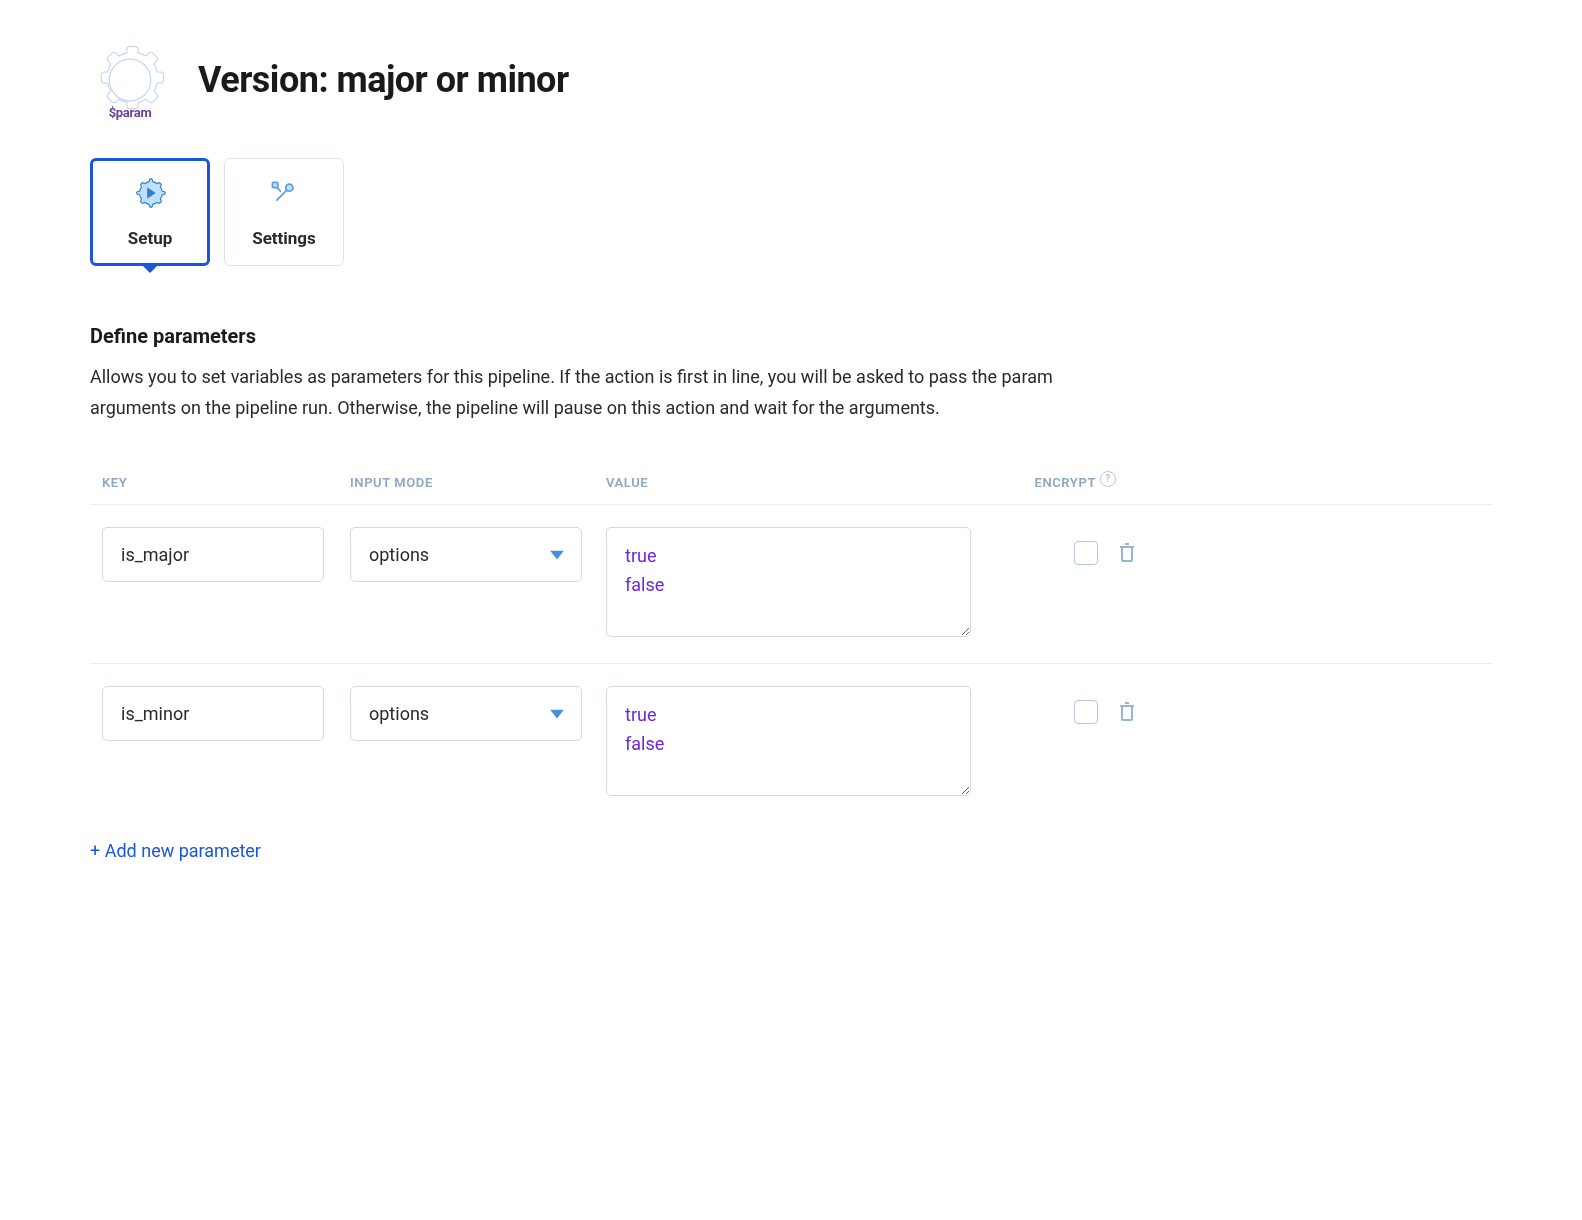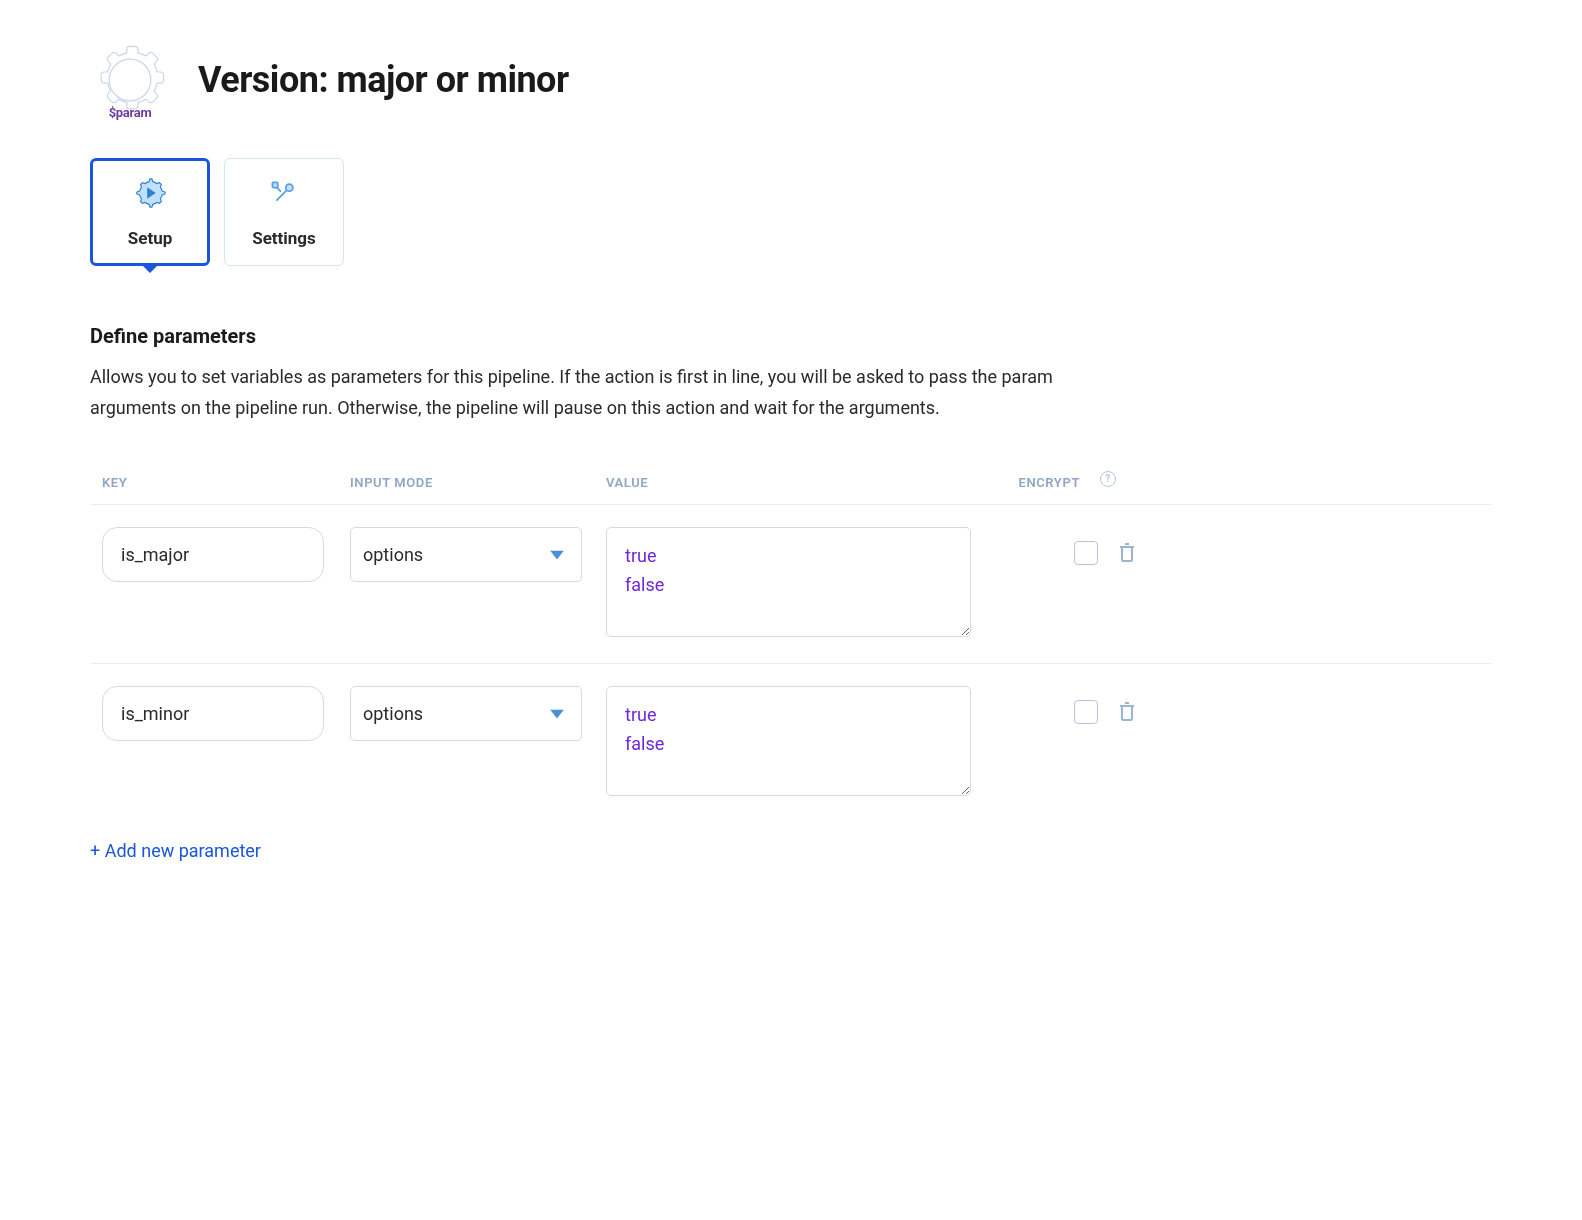--- a/index.html
+++ b/index.html
@@ -109,21 +109,21 @@
     .th {
       font-size: 13px;
       font-weight: 600;
       letter-spacing: 0.6px;
       color: #8fa7c4;
       text-transform: uppercase;
     }
     .th.encrypt {
       display: flex;
       align-items: center;
-      gap: 20px;
+      gap: 4px;
       justify-content: flex-end;
     }
     .help-circle {
       width: 16px;
       height: 16px;
       border: 1.5px solid #b4c7dc;
       border-radius: 50%;
       display: inline-flex;
       align-items: center;
       justify-content: center;
@@ -136,37 +136,37 @@
       grid-template-columns: 248px 256px 400px 110px 50px;
       padding: 22px 0 22px 12px;
       border-bottom: 1px solid #e6eef7;
       align-items: flex-start;
     }
     .row:last-of-type { border-bottom: none; }
     .input-text {
       width: 222px;
       height: 55px;
       border: 1px solid #d0dbe8;
-      border-radius: 15px;
+      border-radius: 5px;
       padding: 16px 18px;
       font-size: 18px;
       color: #2a2a2a;
       font-family: inherit;
       outline: none;
     }
     .select-wrap {
       position: relative;
       width: 232px;
     }
     .select {
       width: 232px;
       height: 55px;
       border: 1px solid #d0dbe8;
       border-radius: 5px;
-      padding: 0 12px;
+      padding: 0 18px;
       font-size: 18px;
       color: #2a2a2a;
       font-family: inherit;
       appearance: none;
       -webkit-appearance: none;
       background: #fff;
       cursor: pointer;
       outline: none;
     }
     .select-caret {

